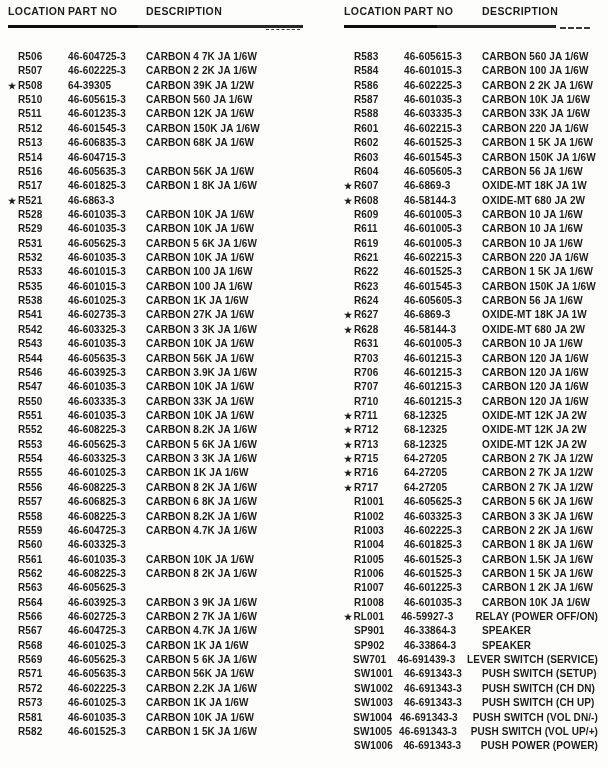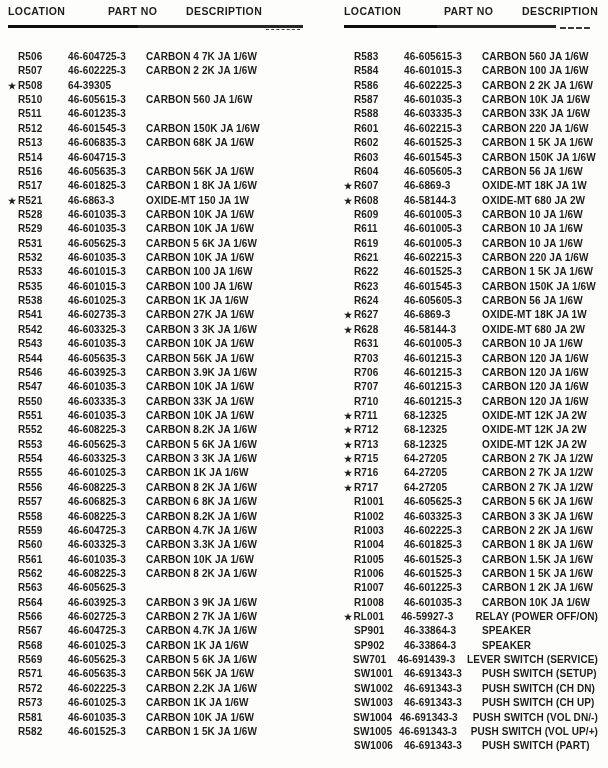--- a/index.html
+++ b/index.html
@@ -18,21 +18,21 @@
   #left-table{left:8px;width:296px;}
   #right-table{left:344px;width:262px;}
 
   .headers{
     position:absolute;top:5px;left:0;right:0;
     display:flex;
     font-size:10.5px;font-weight:bold;letter-spacing:.4px;
     white-space:nowrap;
   }
   .h-loc{width:60px;}
-  .h-part{width:78px;margin-left:40px;}
+  .h-part{width:78px;}
   .h-desc{flex:1;}
 
   .rule{
     position:absolute;top:25px;left:0;height:3px;
     background:linear-gradient(to right,#0e0e0e 0 44%,#262626 44% 100%);
   }
   #left-table .rule{width:295px;}
   #right-table .rule{width:212px;}
   .rule-tail{
     position:absolute;top:27px;height:2px;
@@ -78,31 +78,33 @@
         <div class="row">
           <span class="c-star"></span>
           <span class="c-loc">R507</span>
           <span class="c-part">46-602225-3</span>
           <span class="c-desc">CARBON 2 2K JA 1/6W</span>
         </div>
         <div class="row">
           <span class="c-star">★</span>
           <span class="c-loc">R508</span>
           <span class="c-part">64-39305</span>
+          <span class="c-desc">CARBON 39K JA 1/2W</span>
         </div>
         <div class="row">
           <span class="c-star"></span>
           <span class="c-loc">R510</span>
           <span class="c-part">46-605615-3</span>
           <span class="c-desc">CARBON 560 JA 1/6W</span>
         </div>
         <div class="row">
           <span class="c-star"></span>
           <span class="c-loc">R511</span>
           <span class="c-part">46-601235-3</span>
+          <span class="c-desc">CARBON 12K JA 1/6W</span>
         </div>
         <div class="row">
           <span class="c-star"></span>
           <span class="c-loc">R512</span>
           <span class="c-part">46-601545-3</span>
           <span class="c-desc">CARBON 150K JA 1/6W</span>
         </div>
         <div class="row">
           <span class="c-star"></span>
           <span class="c-loc">R513</span>
@@ -123,21 +125,20 @@
         <div class="row">
           <span class="c-star"></span>
           <span class="c-loc">R517</span>
           <span class="c-part">46-601825-3</span>
           <span class="c-desc">CARBON 1 8K JA 1/6W</span>
         </div>
         <div class="row">
           <span class="c-star">★</span>
           <span class="c-loc">R521</span>
           <span class="c-part">46-6863-3</span>
-          <span class="c-desc">OXIDE-MT 150 JA 1W</span>
         </div>
         <div class="row">
           <span class="c-star"></span>
           <span class="c-loc">R528</span>
           <span class="c-part">46-601035-3</span>
           <span class="c-desc">CARBON 10K JA 1/6W</span>
         </div>
         <div class="row">
           <span class="c-star"></span>
           <span class="c-loc">R529</span>
@@ -267,21 +268,20 @@
         <div class="row">
           <span class="c-star"></span>
           <span class="c-loc">R559</span>
           <span class="c-part">46-604725-3</span>
           <span class="c-desc">CARBON 4.7K JA 1/6W</span>
         </div>
         <div class="row">
           <span class="c-star"></span>
           <span class="c-loc">R560</span>
           <span class="c-part">46-603325-3</span>
-          <span class="c-desc">CARBON 3.3K JA 1/6W</span>
         </div>
         <div class="row">
           <span class="c-star"></span>
           <span class="c-loc">R561</span>
           <span class="c-part">46-601035-3</span>
           <span class="c-desc">CARBON 10K JA 1/6W</span>
         </div>
         <div class="row">
           <span class="c-star"></span>
           <span class="c-loc">R562</span>
@@ -650,18 +650,18 @@
         <div class="row">
           <span class="c-star"></span>
           <span class="c-loc">SW1005</span>
           <span class="c-part">46-691343-3</span>
           <span class="c-desc">PUSH SWITCH (VOL UP/+)</span>
         </div>
         <div class="row">
           <span class="c-star"></span>
           <span class="c-loc">SW1006</span>
           <span class="c-part">46-691343-3</span>
-          <span class="c-desc">PUSH SWITCH (PART)</span>
+          <span class="c-desc">PUSH POWER (POWER)</span>
         </div>
       </div>
   </div>
 
 </div>
 
 </body></html>

